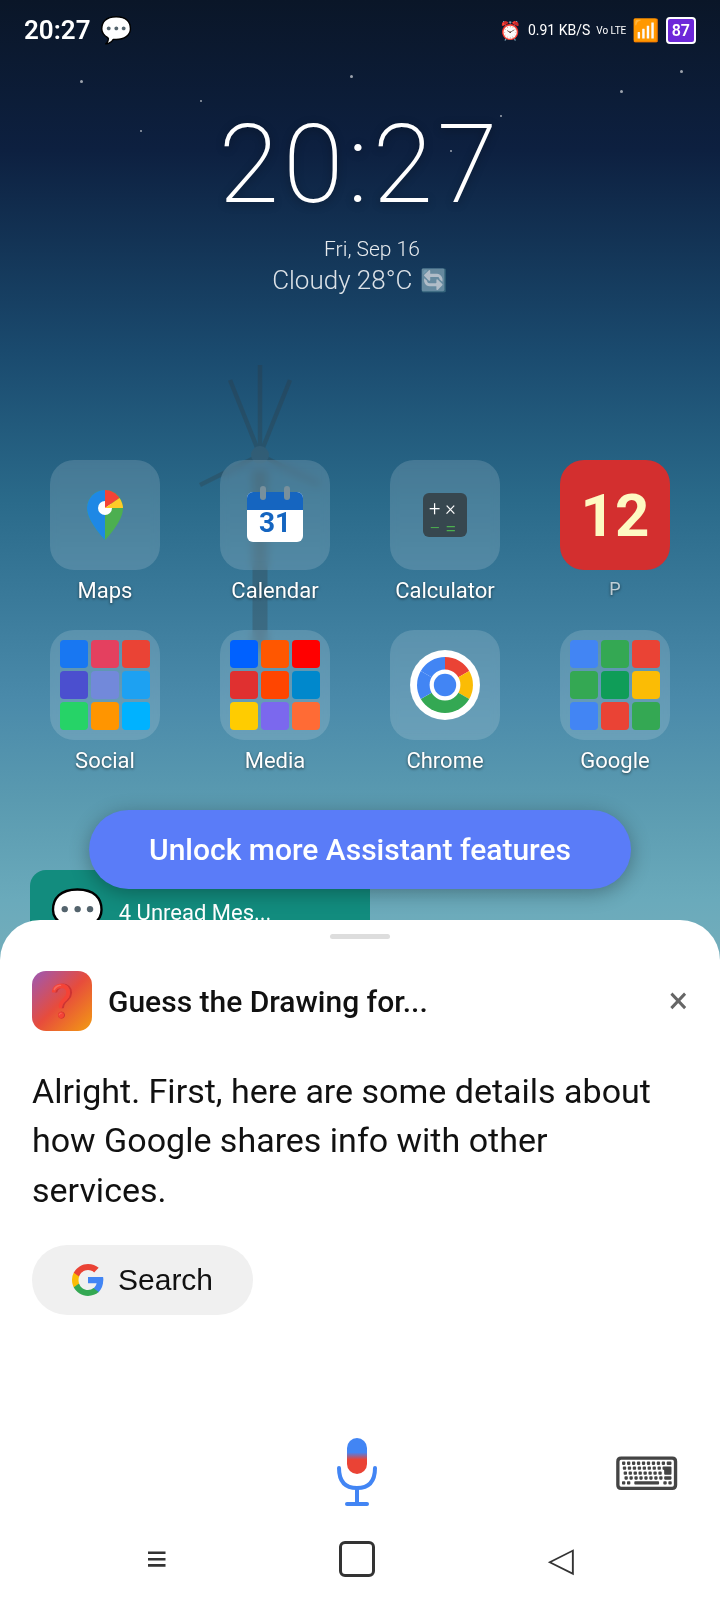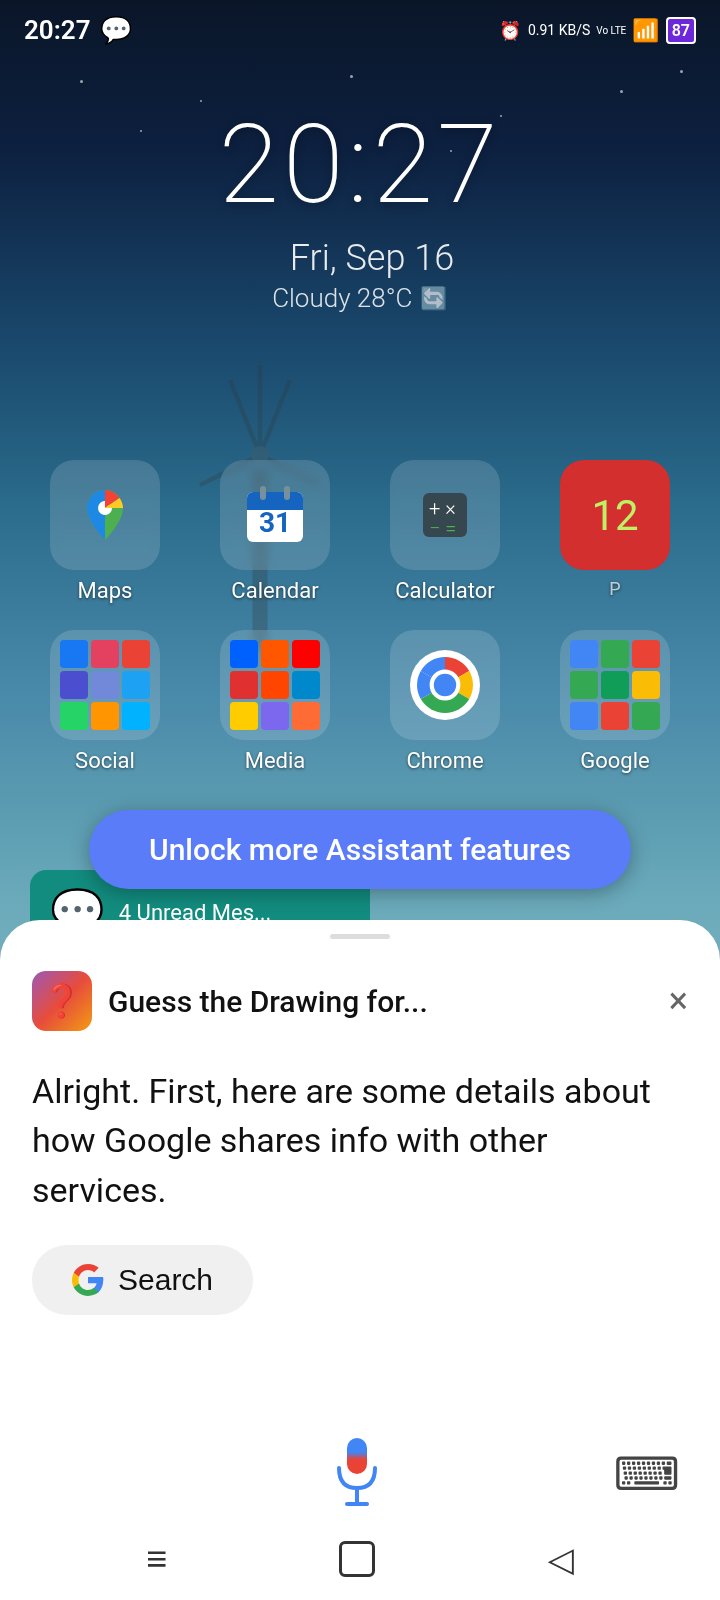--- a/index.html
+++ b/index.html
@@ -79,21 +79,21 @@
       color: #fff;
       z-index: 5;
     }
     .clock-time {
       font-size: 110px;
       font-weight: 200;
       letter-spacing: 4px;
       text-shadow: 0 2px 10px rgba(0,0,0,0.3);
     }
     .clock-date {
-      font-size: 36px;
+      font-size: 21px;
       font-weight: 300;
       margin-top: 8px;
       opacity: 0.9;
       margin-left: 24px;
     }
     .clock-weather {
       font-size: 26px;
       font-weight: 300;
       margin-top: 4px;
       opacity: 0.85;
@@ -475,21 +475,21 @@
         <rect x="8" y="8" width="44" height="44" rx="6" fill="#37474F"></rect>
         <text x="14" y="30" font-size="20" fill="#fff" font-weight="300">+  ×</text>
         <text x="14" y="50" font-size="20" fill="#4CAF50" font-weight="300">−  =</text>
       </svg>
     </div>
     <span class="app-icon-label">Calculator</span>
   </div>
 
   <div class="app-icon">
     <div class="app-icon-img red-bg" style="background:#d32f2f;">
-      <span style="color:#bef264;font-size:42px;font-weight:normal;">12</span>
+      <span style="color:#fef9c3;font-size:60px;font-weight:bold;">12</span>
     </div>
     <span class="app-icon-label" style="color:rgba(255,255,255,0.7);font-size:18px;">P</span>
   </div>
 </div>
 
 <div class="apps-row2">
 
   <div class="app-icon">
     <div class="folder-icon">
       <div class="folder-dot" style="background:#1877F2;"></div>

